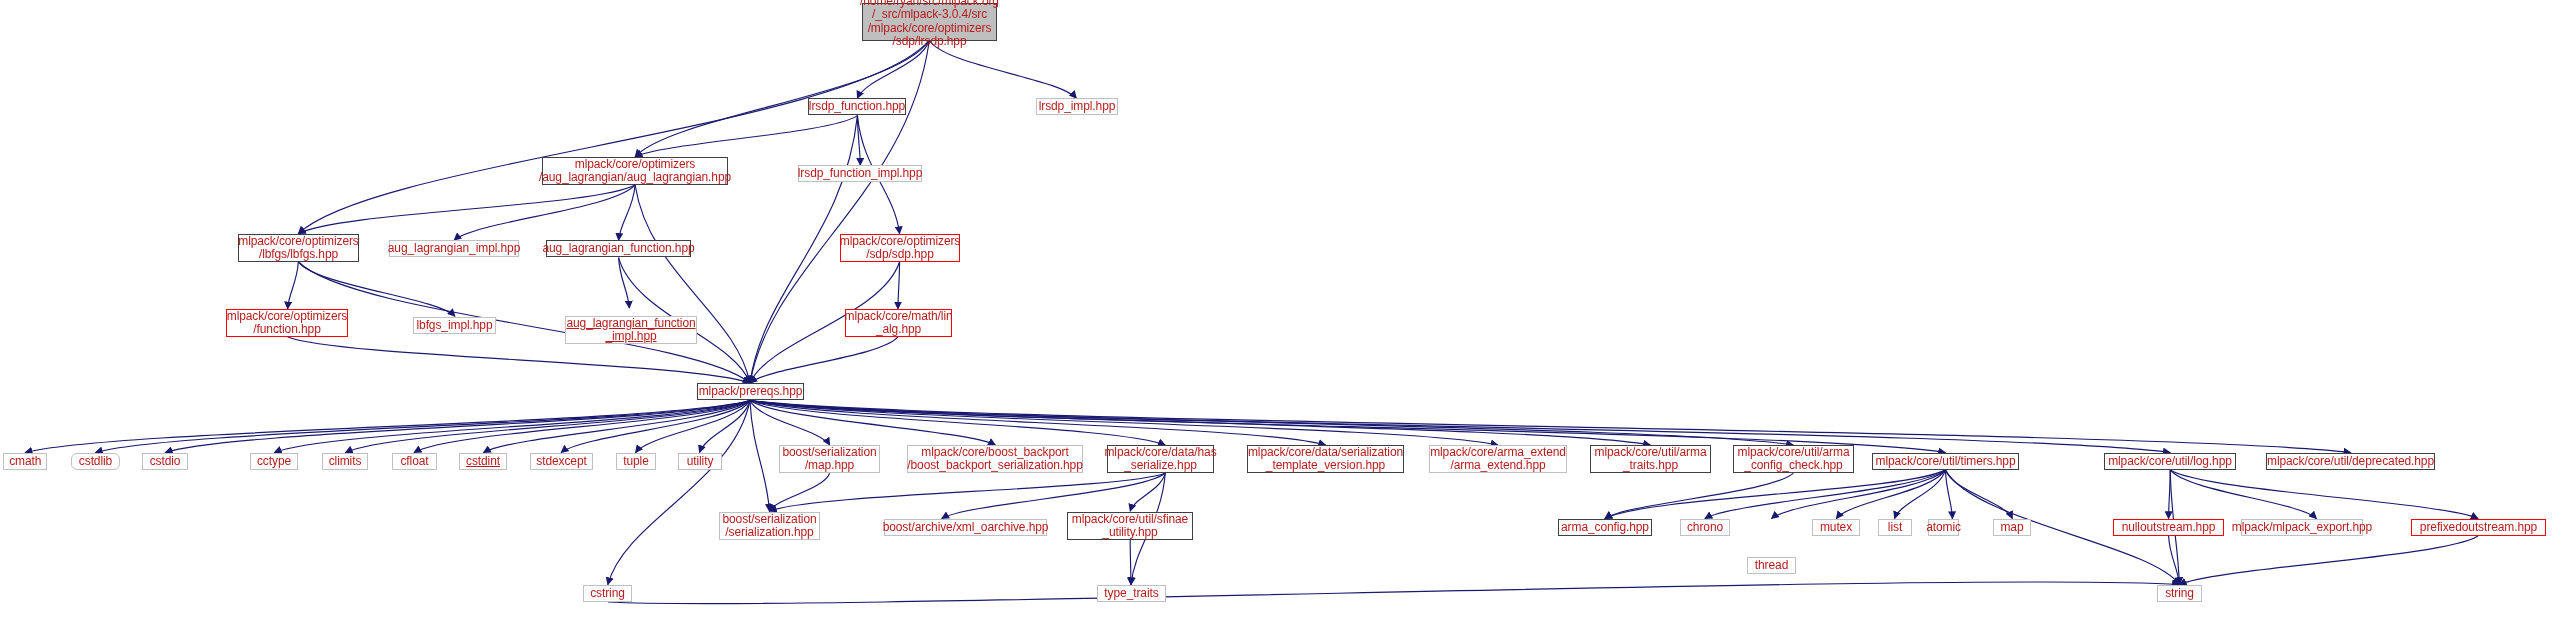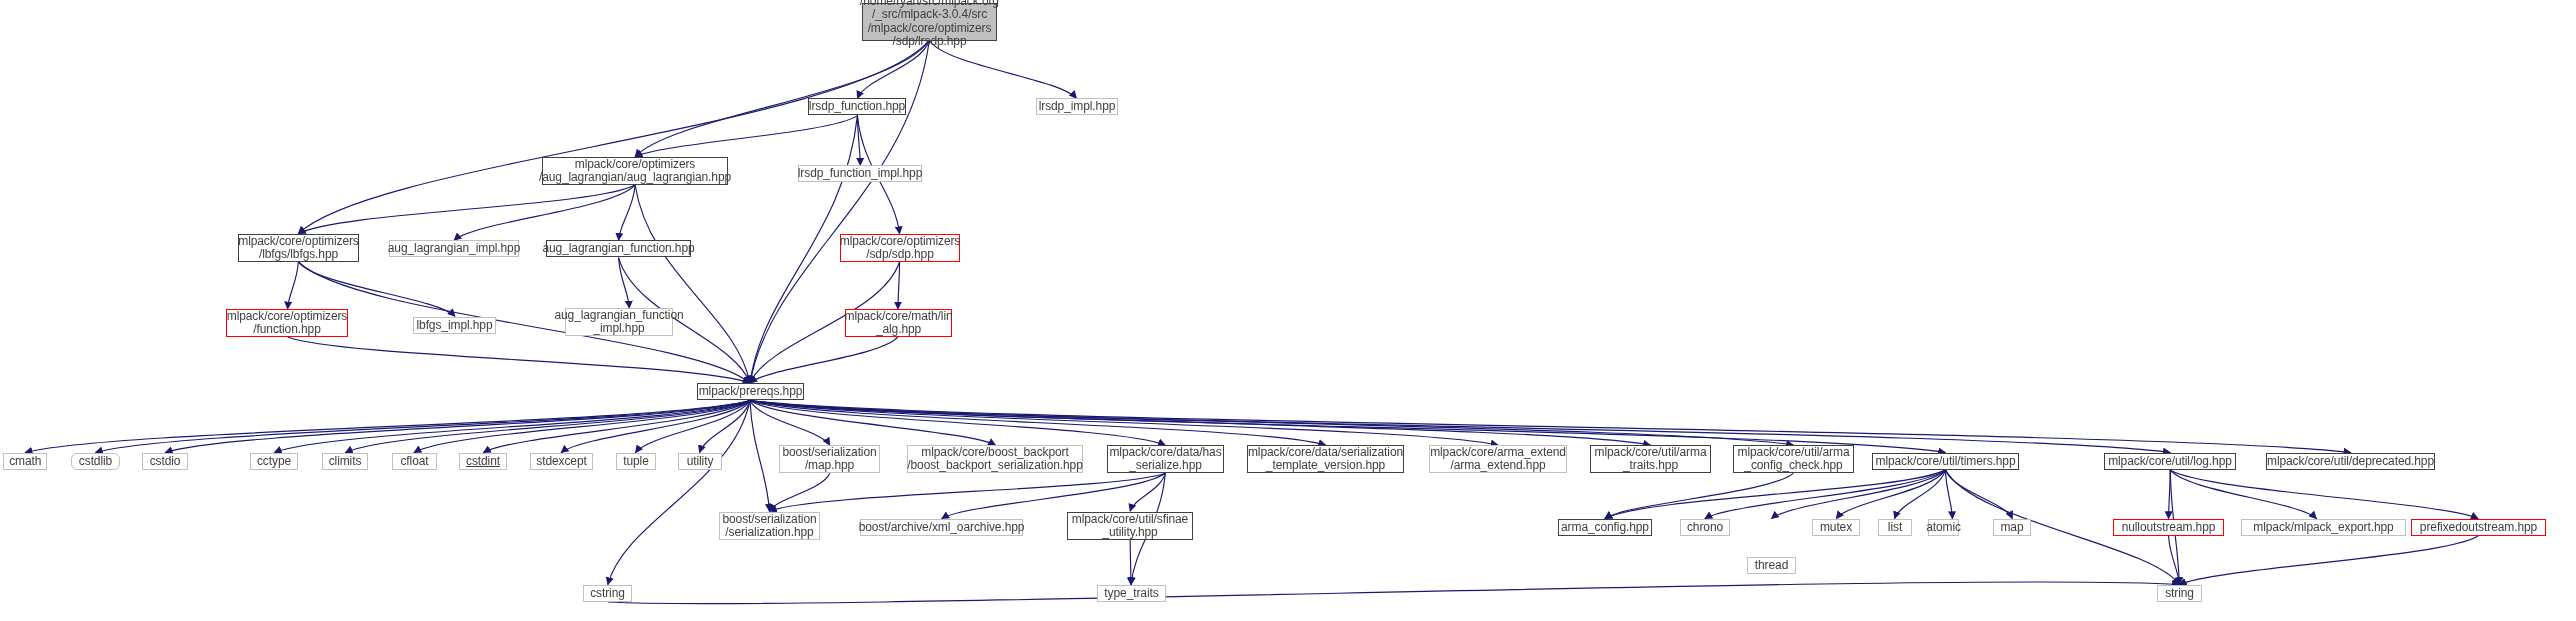--- a/index.html
+++ b/index.html
@@ -26,21 +26,21 @@
   }
   .node {
     position: absolute;
     box-sizing: border-box;
     display: flex;
     align-items: center;
     justify-content: center;
     text-align: center;
     background: #ffffff;
     border: 0.8px solid #c0c0c0;
-    color: #404040;
+    color: #b91c1c;
     font-size: 12px;
     line-height: 1.12;
     white-space: pre-line;
     letter-spacing: -0.1px;
     padding: 0 2.5px;
     z-index: 5;
   }
   .node.solid {
     border: 1.3px solid #404040;
   }
@@ -143,65 +143,65 @@
       <div class="node" style="left: 798px; top: 165px; width: 124px; height: 17.4px;">lrsdp_function_impl.hpp</div>
       <div class="node solid" style="left: 238px; top: 234px; width: 121px; height: 28px;">mlpack/core/optimizers
 /lbfgs/lbfgs.hpp</div>
       <div class="node" style="left: 389px; top: 240px; width: 130px; height: 17.4px;">aug_lagrangian_impl.hpp</div>
       <div class="node solid" style="left: 546px; top: 240px; width: 145px; height: 17.4px;">aug_lagrangian_function.hpp</div>
       <div class="node red" style="left: 840px; top: 234px; width: 120px; height: 28px;">mlpack/core/optimizers
 /sdp/sdp.hpp</div>
       <div class="node red" style="left: 226px; top: 309px; width: 122px; height: 28px;">mlpack/core/optimizers
 /function.hpp</div>
       <div class="node" style="left: 413px; top: 317px; width: 83px; height: 17.4px;">lbfgs_impl.hpp</div>
-      <div class="node" style="left: 565px; top: 308px; width: 108px; height: 28px;">aug_lagrangian_function
+      <div class="node" style="left: 565px; top: 316px; width: 132px; height: 28px; text-decoration: underline;">aug_lagrangian_function
 _impl.hpp</div>
       <div class="node red" style="left: 845px; top: 309px; width: 107px; height: 28px;">mlpack/core/math/lin
 _alg.hpp</div>
       <div class="node solid" style="left: 697px; top: 383px; width: 107px; height: 17.4px;">mlpack/prereqs.hpp</div>
       <div class="node" style="left: 3.3px; top: 453px; width: 44px; height: 17.4px;">cmath</div>
       <div class="node" style="left: 71px; top: 453px; width: 49px; height: 17.4px; border-radius: 6px;">cstdlib</div>
       <div class="node" style="left: 142px; top: 453px; width: 46px; height: 17.4px;">cstdio</div>
       <div class="node" style="left: 250px; top: 453px; width: 48px; height: 17.4px;">cctype</div>
       <div class="node" style="left: 322px; top: 453px; width: 46px; height: 17.4px;">climits</div>
       <div class="node" style="left: 392px; top: 453px; width: 45px; height: 17.4px;">cfloat</div>
       <div class="node" style="left: 459px; top: 453px; width: 48px; height: 17.4px; text-decoration: underline;">cstdint</div>
       <div class="node" style="left: 530px; top: 453px; width: 63px; height: 17.4px;">stdexcept</div>
       <div class="node" style="left: 616px; top: 453px; width: 40px; height: 17.4px;">tuple</div>
       <div class="node" style="left: 678px; top: 453px; width: 44px; height: 17.4px;">utility</div>
       <div class="node" style="left: 779px; top: 445px; width: 101px; height: 28px;">boost/serialization
 /map.hpp</div>
       <div class="node" style="left: 907px; top: 445px; width: 176px; height: 28px;">mlpack/core/boost_backport
 /boost_backport_serialization.hpp</div>
-      <div class="node solid" style="left: 1107px; top: 445px; width: 117px; height: 28px;">mlpack/core/data/has
+      <div class="node solid" style="left: 1107px; top: 445px; width: 107px; height: 28px;">mlpack/core/data/has
 _serialize.hpp</div>
       <div class="node solid" style="left: 1247px; top: 445px; width: 157px; height: 28px;">mlpack/core/data/serialization
 _template_version.hpp</div>
       <div class="node" style="left: 1429px; top: 445px; width: 138px; height: 28px;">mlpack/core/arma_extend
 /arma_extend.hpp</div>
       <div class="node solid" style="left: 1590px; top: 445px; width: 121px; height: 28px;">mlpack/core/util/arma
 _traits.hpp</div>
       <div class="node solid" style="left: 1733px; top: 445px; width: 121px; height: 28px;">mlpack/core/util/arma
 _config_check.hpp</div>
       <div class="node solid" style="left: 1872px; top: 453px; width: 147px; height: 17.4px;">mlpack/core/util/timers.hpp</div>
       <div class="node solid" style="left: 2104px; top: 453px; width: 132px; height: 17.4px;">mlpack/core/util/log.hpp</div>
       <div class="node solid" style="left: 2266px; top: 453px; width: 169px; height: 17.4px;">mlpack/core/util/deprecated.hpp</div>
       <div class="node" style="left: 719px; top: 512px; width: 101px; height: 28px;">boost/serialization
 /serialization.hpp</div>
-      <div class="node" style="left: 860px; top: 519px; width: 163px; height: 17.4px;">boost/archive/xml_oarchive.hpp</div>
+      <div class="node" style="left: 884px; top: 519px; width: 163px; height: 17.4px;">boost/archive/xml_oarchive.hpp</div>
       <div class="node solid" style="left: 1067px; top: 512px; width: 126px; height: 28px;">mlpack/core/util/sfinae
 _utility.hpp</div>
       <div class="node solid" style="left: 1558px; top: 519px; width: 94px; height: 17.4px;">arma_config.hpp</div>
       <div class="node" style="left: 1680px; top: 519px; width: 50px; height: 17.4px;">chrono</div>
       <div class="node" style="left: 1747px; top: 519px; width: 49px; height: 17.4px; margin-top: 38px;">thread</div>
       <div class="node" style="left: 1812px; top: 519px; width: 48px; height: 17.4px;">mutex</div>
       <div class="node" style="left: 1878px; top: 519px; width: 34px; height: 17.4px;">list</div>
       <div class="node" style="left: 1928px; top: 519px; width: 31px; height: 17.4px;">atomic</div>
       <div class="node" style="left: 1993px; top: 519px; width: 38px; height: 17.4px;">map</div>
       <div class="node red" style="left: 2113px; top: 519px; width: 111px; height: 17.4px;">nulloutstream.hpp</div>
-      <div class="node" style="left: 2241px; top: 519px; width: 165px; height: 17.4px;">mlpack/mlpack_export.hpp</div>
+      <div class="node" style="left: 2241px; top: 519px; width: 122px; height: 17.4px;">mlpack/mlpack_export.hpp</div>
       <div class="node red" style="left: 2411px; top: 519px; width: 135px; height: 17.4px;">prefixedoutstream.hpp</div>
       <div class="node" style="left: 1097px; top: 585px; width: 69px; height: 17.4px;">type_traits</div>
       <div class="node" style="left: 583px; top: 585px; width: 49px; height: 17.4px;">cstring</div>
       <div class="node" style="left: 2157px; top: 585px; width: 45px; height: 17.4px;">string</div>
     </div>
 </div>
 
 
 </body></html>

